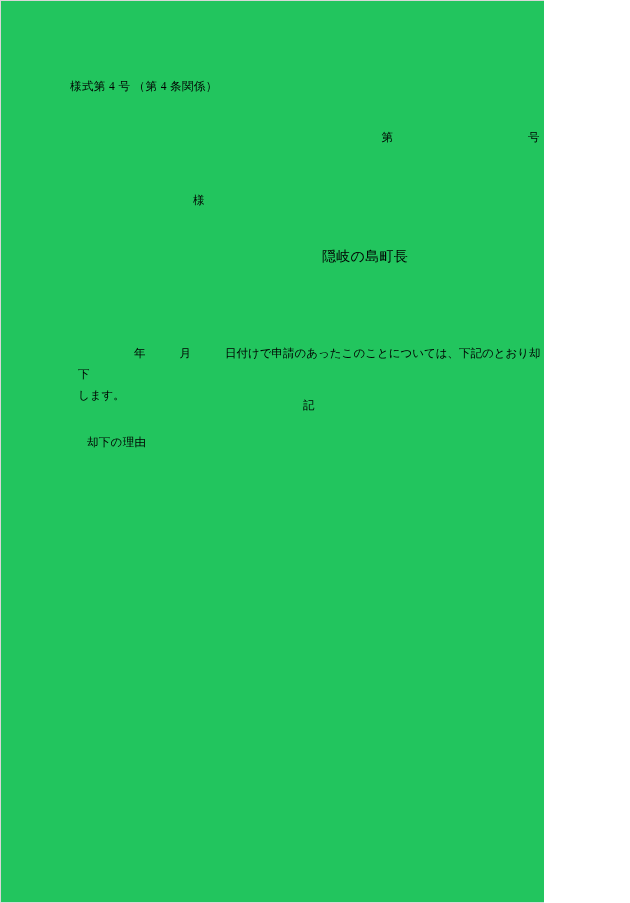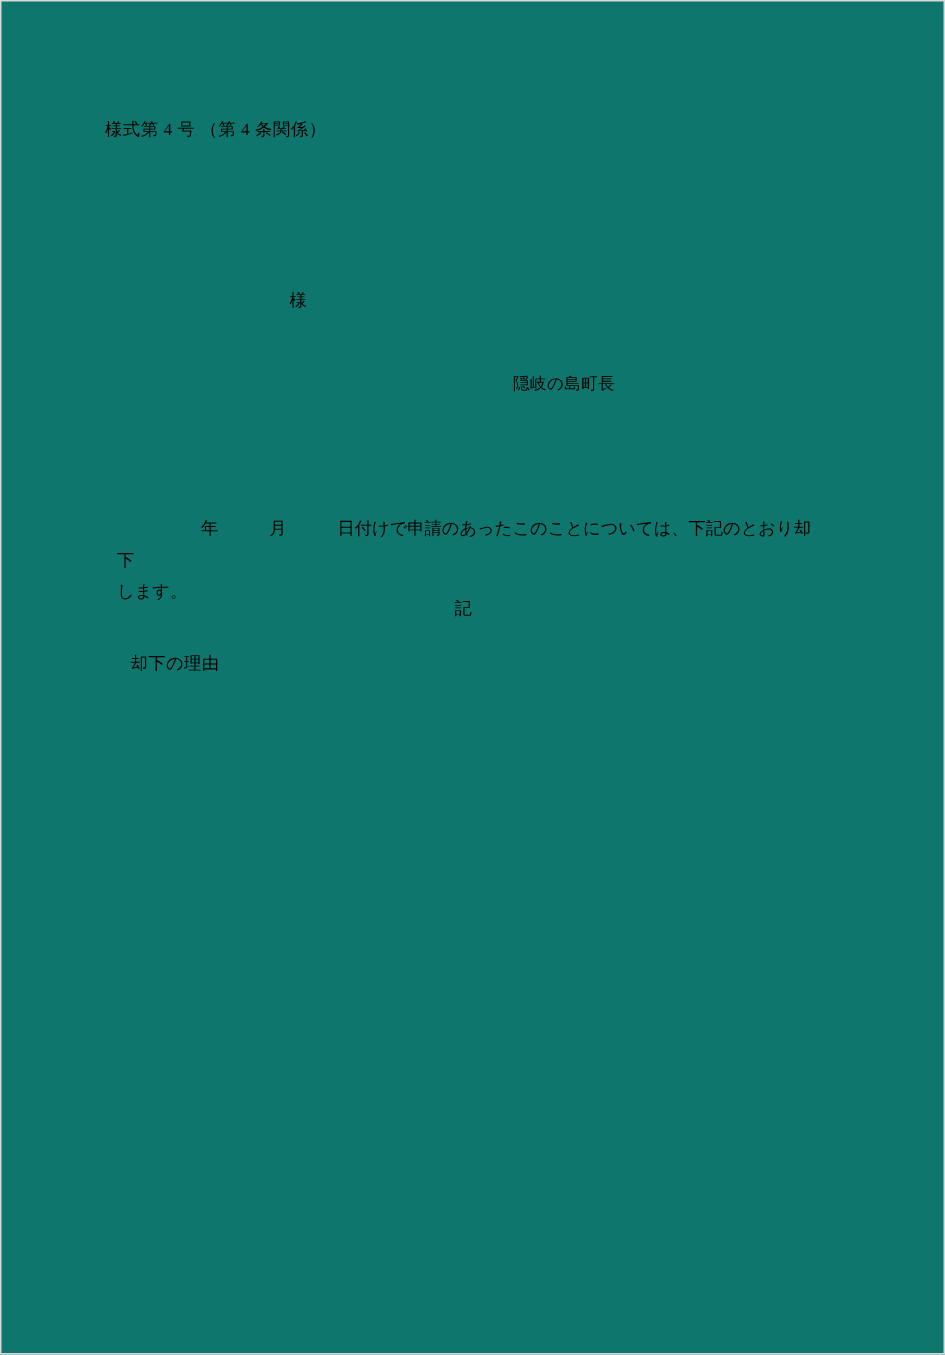--- a/index.html
+++ b/index.html
@@ -6,23 +6,23 @@
     margin: 0;
     padding: 0;
     background: #ffffff;
   }
   body {
     font-family: "Liberation Serif", "DejaVu Serif", serif;
     color: #000000;
   }
   .page {
     position: relative;
-    width: 630px;
+    width: 544px;
     height: 903px;
-    background: #0f766e;
+    background: #22c55e;
     overflow: hidden;
   }
   .doc-border {
     position: absolute;
     left: 0;
     top: 0;
     width: 630px;
     height: 903px;
     border: 1px solid #d8d8d8;
     box-sizing: border-box;
@@ -65,23 +65,22 @@
     margin-left: 32px;
   }
   .addressee {
     left: 193px;
     top: 193px;
     font-size: 11.5px;
   }
   .issuer {
     left: 322px;
     top: 248px;
-    font-size: 11px;
+    font-size: 14px;
     letter-spacing: 0.3px;
-    margin-left: 20px;
   }
   .doc-title {
     left: 188px;
     top: 307px;
     font-size: 11.5px;
     letter-spacing: 0.3px;
   }
   .body-line1 {
     left: 78px;
     top: 343px;
@@ -107,20 +106,23 @@
   }
 </style>
 </head>
 <body>
 
 <div class="page">
   <div class="doc-border"></div>
 
   <div class="abs form-no">様式第 4 号 （第 4 条関係）</div>
 
+  <div class="abs number-line">
+    <span class="lbl-dai">第</span><span class="lbl-gou">号</span>
+  </div>
 
 
   <div class="abs addressee">様</div>
 
   <div class="abs issuer">隠岐の島町長</div>
 
 
   <div class="abs body-line1">
     <span class="body-indent"></span><span>年</span><span class="sp-a"></span><span>月</span><span class="sp-b"></span><span>日付けで申請のあったこのことについては、下記のとおり却下</span><br><span>します。</span>
   </div>

